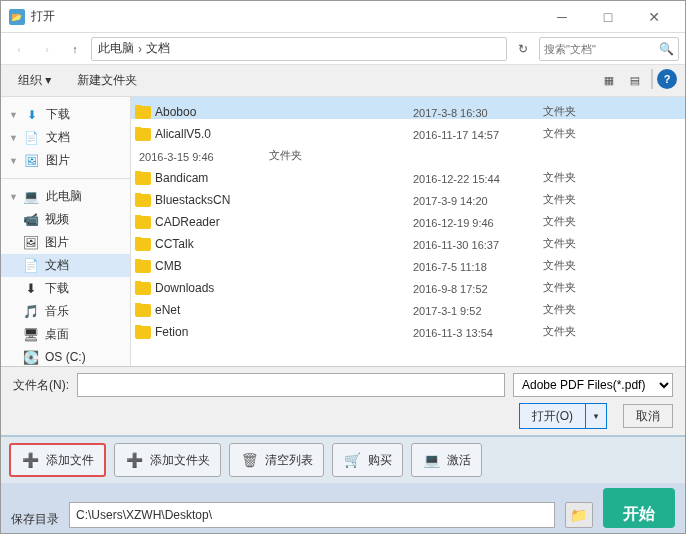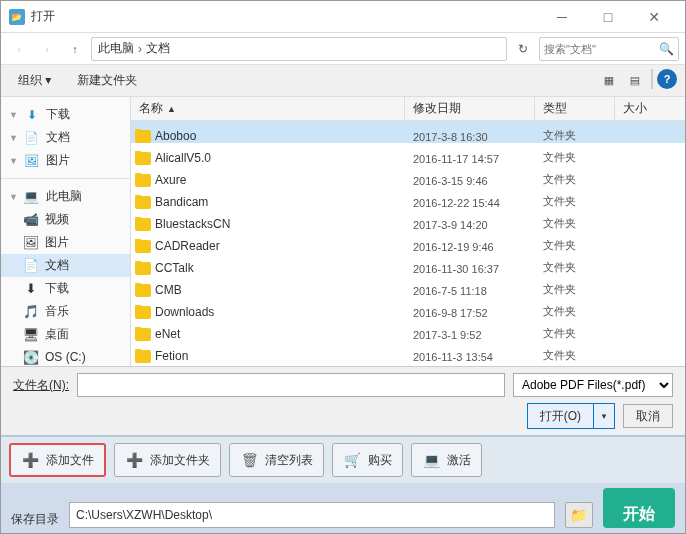--- a/index.html
+++ b/index.html
@@ -58,25 +58,25 @@
     .file-row .fc-type { width: 80px; font-size: 11px; color: #555; padding: 0 8px; }
     .file-row .fc-size { width: 70px; font-size: 11px; color: #555; padding: 0 8px; }
     .folder-icon { width: 16px; height: 13px; background: #f5c518; border-radius: 1px 2px 2px 2px; position: relative; flex-shrink: 0; }
     .folder-icon::before { content: ''; position: absolute; top: -3px; left: 0; width: 6px; height: 3px; background: #f5c518; border-radius: 1px 1px 0 0; }
 
     
     .file-list::-webkit-scrollbar { width: 10px; }
     .file-list::-webkit-scrollbar-track { background: #f0f0f0; }
     .file-list::-webkit-scrollbar-thumb { background: #c0c0c0; border-radius: 2px; }
     .filename-bar { display: flex; align-items: center; padding: 6px 12px; gap: 8px; }
-    .filename-label { font-size: 12px; color: #333; white-space: nowrap; text-decoration: underline; }
+    .filename-label { font-size: 12px; color: #333; white-space: nowrap; }
     .filename-input { flex: 1; height: 24px; border: 1px solid #aaa; padding: 0 6px; font-size: 12px; outline: none; }
     .filetype-wrapper { position: relative; }
     .filetype-wrapper select { width: 160px; height: 24px; border: 1px solid #aaa; font-size: 12px; padding: 0 4px; background: white; }
-    .action-btns { display: flex; align-items: center; gap: 8px; justify-content: flex-end; padding: 0 12px 6px; }
+    .action-btns { display: flex; align-items: center; gap: 16px; justify-content: flex-end; padding: 0 12px 6px; }
     .open-btn-wrapper { display: flex; border: 1px solid #0078d7; }
     .open-btn { background: #e8f0fc; height: 24px; padding: 0 12px; font-size: 12px; color: #333; cursor: pointer; border: none; border-right: 1px solid #0078d7; }
     .open-dropdown { width: 20px; height: 24px; background: #e8f0fc; border: none; cursor: pointer; display: flex; align-items: center; justify-content: center; font-size: 9px; color: #333; }
     .cancel-btn { height: 24px; padding: 0 12px; font-size: 12px; background: #f0f0f0; border: 1px solid #aaa; cursor: pointer; color: #333; }
 
     
     .custom-toolbar { background: #e0e8f0; border-top: 2px solid #b0c8d8; padding: 6px 8px; display: flex; align-items: center; gap: 8px; }
     .custom-btn { height: 34px; padding: 0 10px; display: flex; align-items: center; gap: 5px; cursor: pointer; border: 1px solid #aaa; border-radius: 3px; font-size: 12px; color: #333; background: #f0f4f8; white-space: nowrap; }
     .custom-btn.highlighted { border: 2px solid #e05050; background: #f0f4f8; }
     .custom-btn .btn-icon { width: 20px; height: 20px; display: flex; align-items: center; justify-content: center; font-size: 14px; }
@@ -186,59 +186,40 @@
         </div>
         <div class="sidebar-item" style="padding-left:22px;">
           <div class="si-icon" style="font-size:13px;">💽</div>
           <span>OS (C:)</span>
         </div>
       </div>
 
     </div>
 
     <div class="file-list-container">
-      <div class="file-list-header">
-        <div class="col-header col-name">
-          <span>名称</span>
-          <span style="margin-left:4px;font-size:9px;">▲</span>
-        </div>
-        <div class="col-header col-date">
-          <span>修改日期</span>
-        </div>
-        <div class="col-header col-type">
-          <span>类型</span>
-        </div>
-        <div class="col-header col-size" style="border-right:none;">
-          <span>大小</span>
-        </div>
-      </div>
       <div class="file-list" id="file-list-body">
       <div class="file-row selected">
             <div class="fc-name">
               <div class="folder-icon"></div>
               <span>Aboboo</span>
             </div>
             <div class="fc-date">2017-3-8 16:30</div>
             <div class="fc-type">文件夹</div>
             <div class="fc-size"></div>
           </div>
           <div class="file-row">
             <div class="fc-name">
               <div class="folder-icon"></div>
               <span>AlicallV5.0</span>
             </div>
             <div class="fc-date">2016-11-17 14:57</div>
             <div class="fc-type">文件夹</div>
             <div class="fc-size"></div>
           </div>
           <div class="file-row">
-            <div class="fc-name">
-              <div class="folder-icon"></div>
-              <span>Axure</span>
-            </div>
             <div class="fc-date">2016-3-15 9:46</div>
             <div class="fc-type">文件夹</div>
             <div class="fc-size"></div>
           </div>
           <div class="file-row">
             <div class="fc-name">
               <div class="folder-icon"></div>
               <span>Bandicam</span>
             </div>
             <div class="fc-date">2016-12-22 15:44</div>

